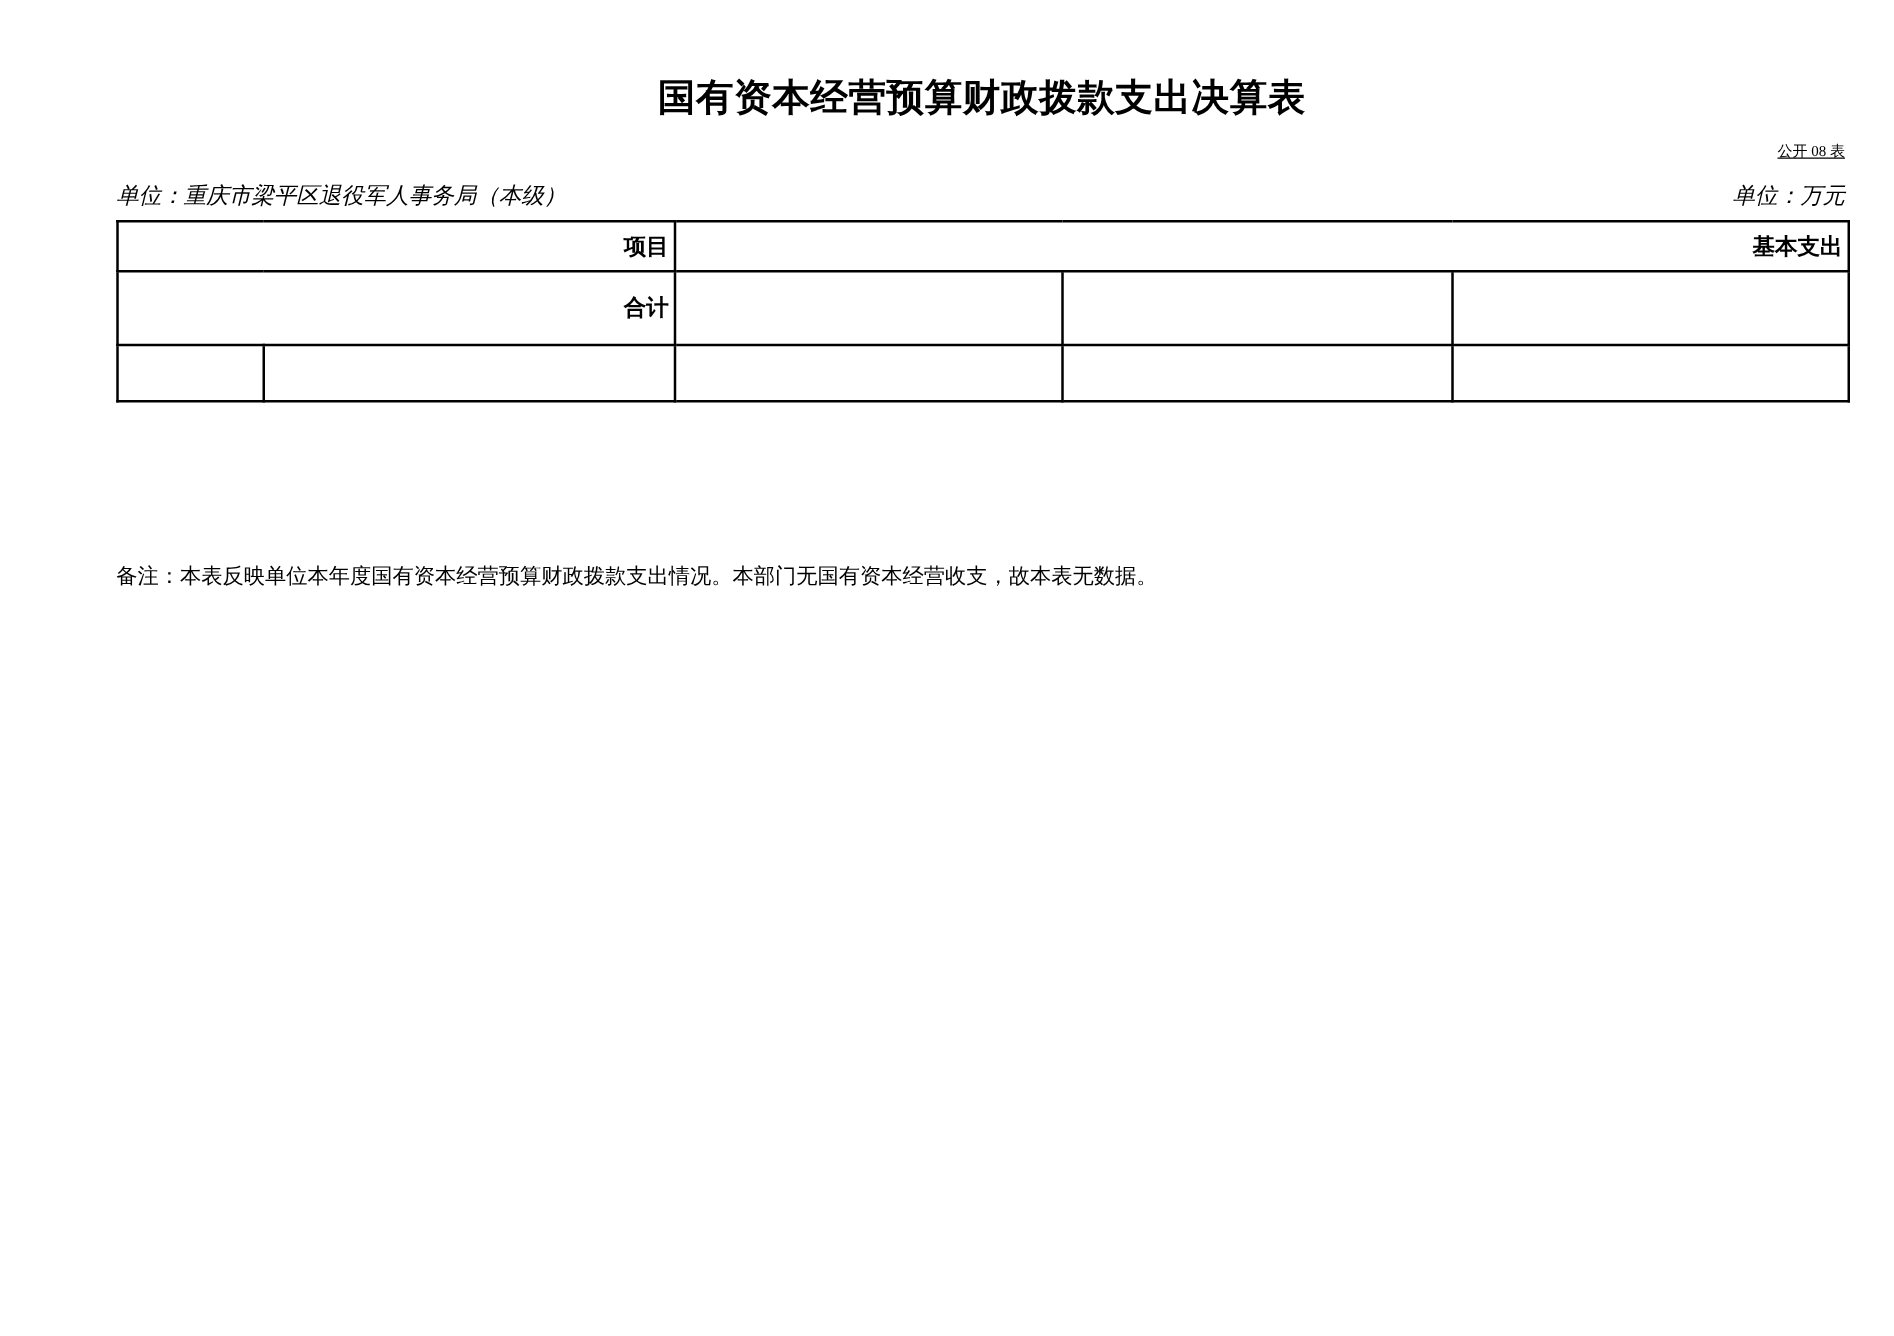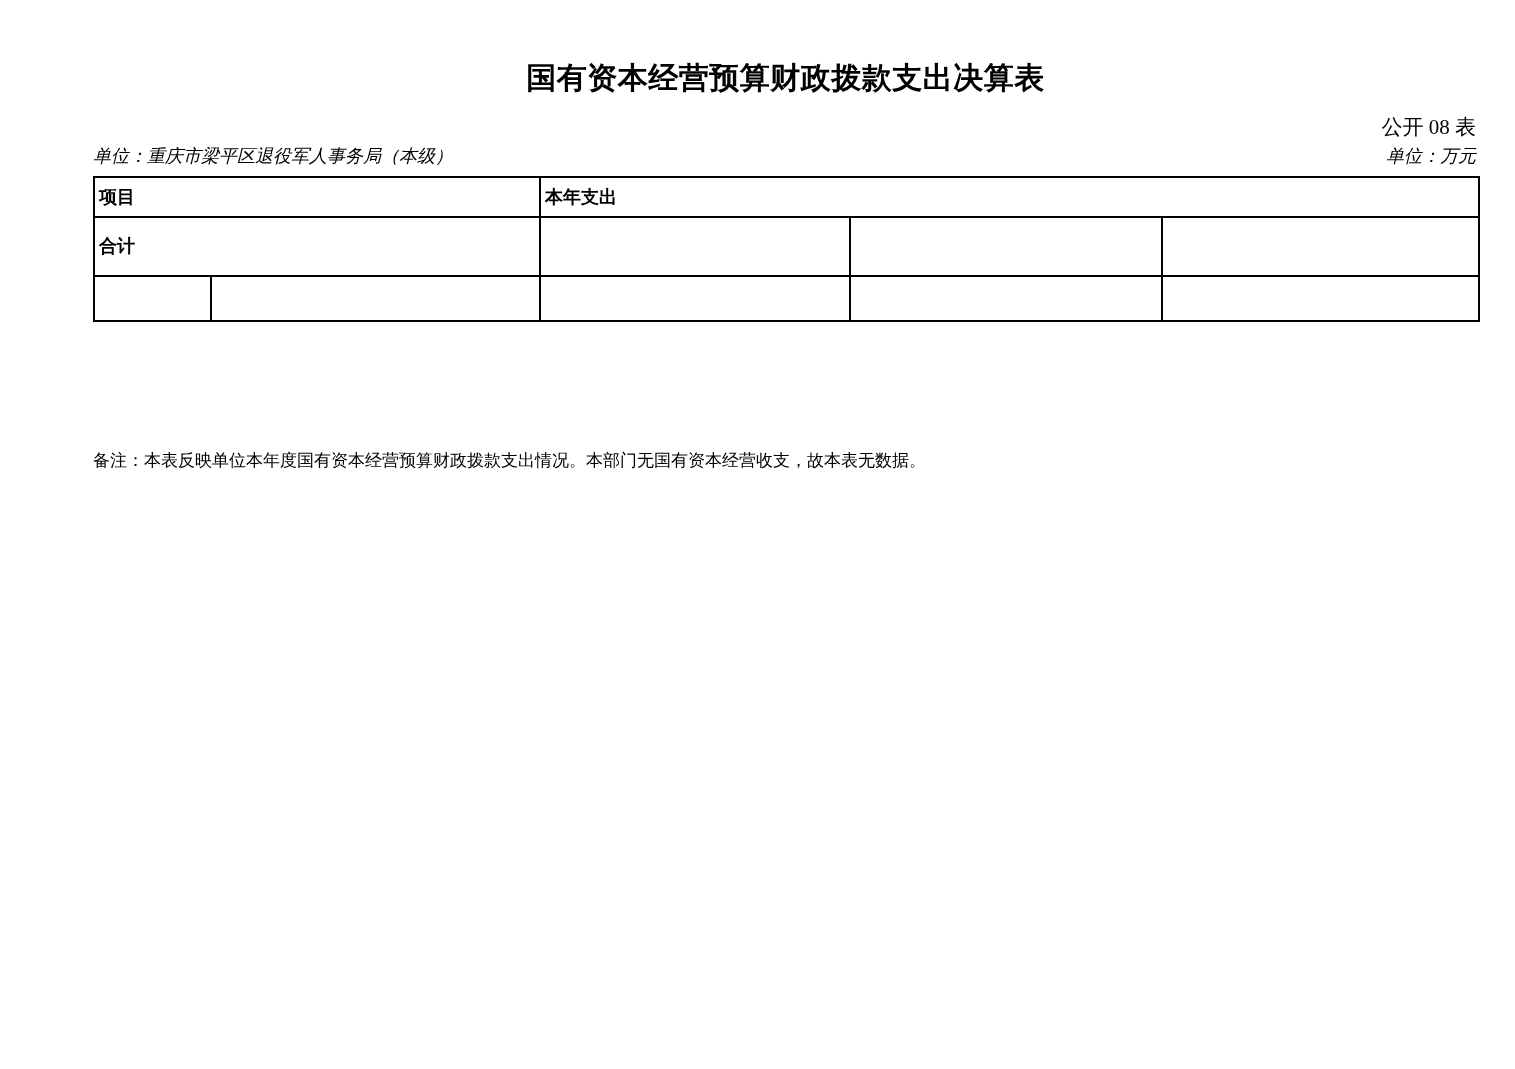--- a/index.html
+++ b/index.html
@@ -32,23 +32,24 @@
     margin: 0;
     text-align: center;
     font-size: 30px;
     font-weight: bold;
     letter-spacing: 0.5px;
   }
   .form-label {
     position: absolute;
     right: 2px;
     top: 113px;
-    font-size: 21px;
+    font-size: 12px;
     text-align: right;
     white-space: nowrap;
+    text-decoration: underline;
   }
   .unit-row {
     position: absolute;
     left: 0;
     top: 144px;
     width: 100%;
     display: flex;
     justify-content: space-between;
     font-size: 18px;
     font-style: italic;
@@ -59,21 +60,21 @@
   table.fiscal {
     position: absolute;
     left: 0;
     top: 176px;
     width: 1385px;
     border-collapse: collapse;
     table-layout: fixed;
   }
   table.fiscal td {
     border: 2px solid #000000;
-    text-align: left;
+    text-align: right;
     vertical-align: middle;
     font-size: 18px;
     padding: 2px 4px;
     overflow: hidden;
     line-height: 1.7;
   }
   tr.header-row-1 td { height: 34px; font-weight: bold; }
   tr.header-row-2 td { height: 123px; font-weight: bold; }
   tr.total-row td    { height: 53px; font-weight: bold; }
   tr.empty-row td    { height: 39px; }
@@ -114,21 +115,21 @@
       <colgroup>
         <col style="width:117px">
         <col style="width:329px">
         <col style="width:310px">
         <col style="width:312px">
         <col style="width:317px">
       </colgroup>
       <tbody>
         <tr class="header-row-1">
           <td colspan="2">项目</td>
-          <td colspan="3">本年支出</td>
+          <td colspan="3">基本支出</td>
         </tr>
         <tr class="total-row">
           <td colspan="2">合计</td>
           <td></td>
           <td></td>
           <td></td>
         </tr>
         <tr class="empty-row">
           <td></td>
           <td></td>

